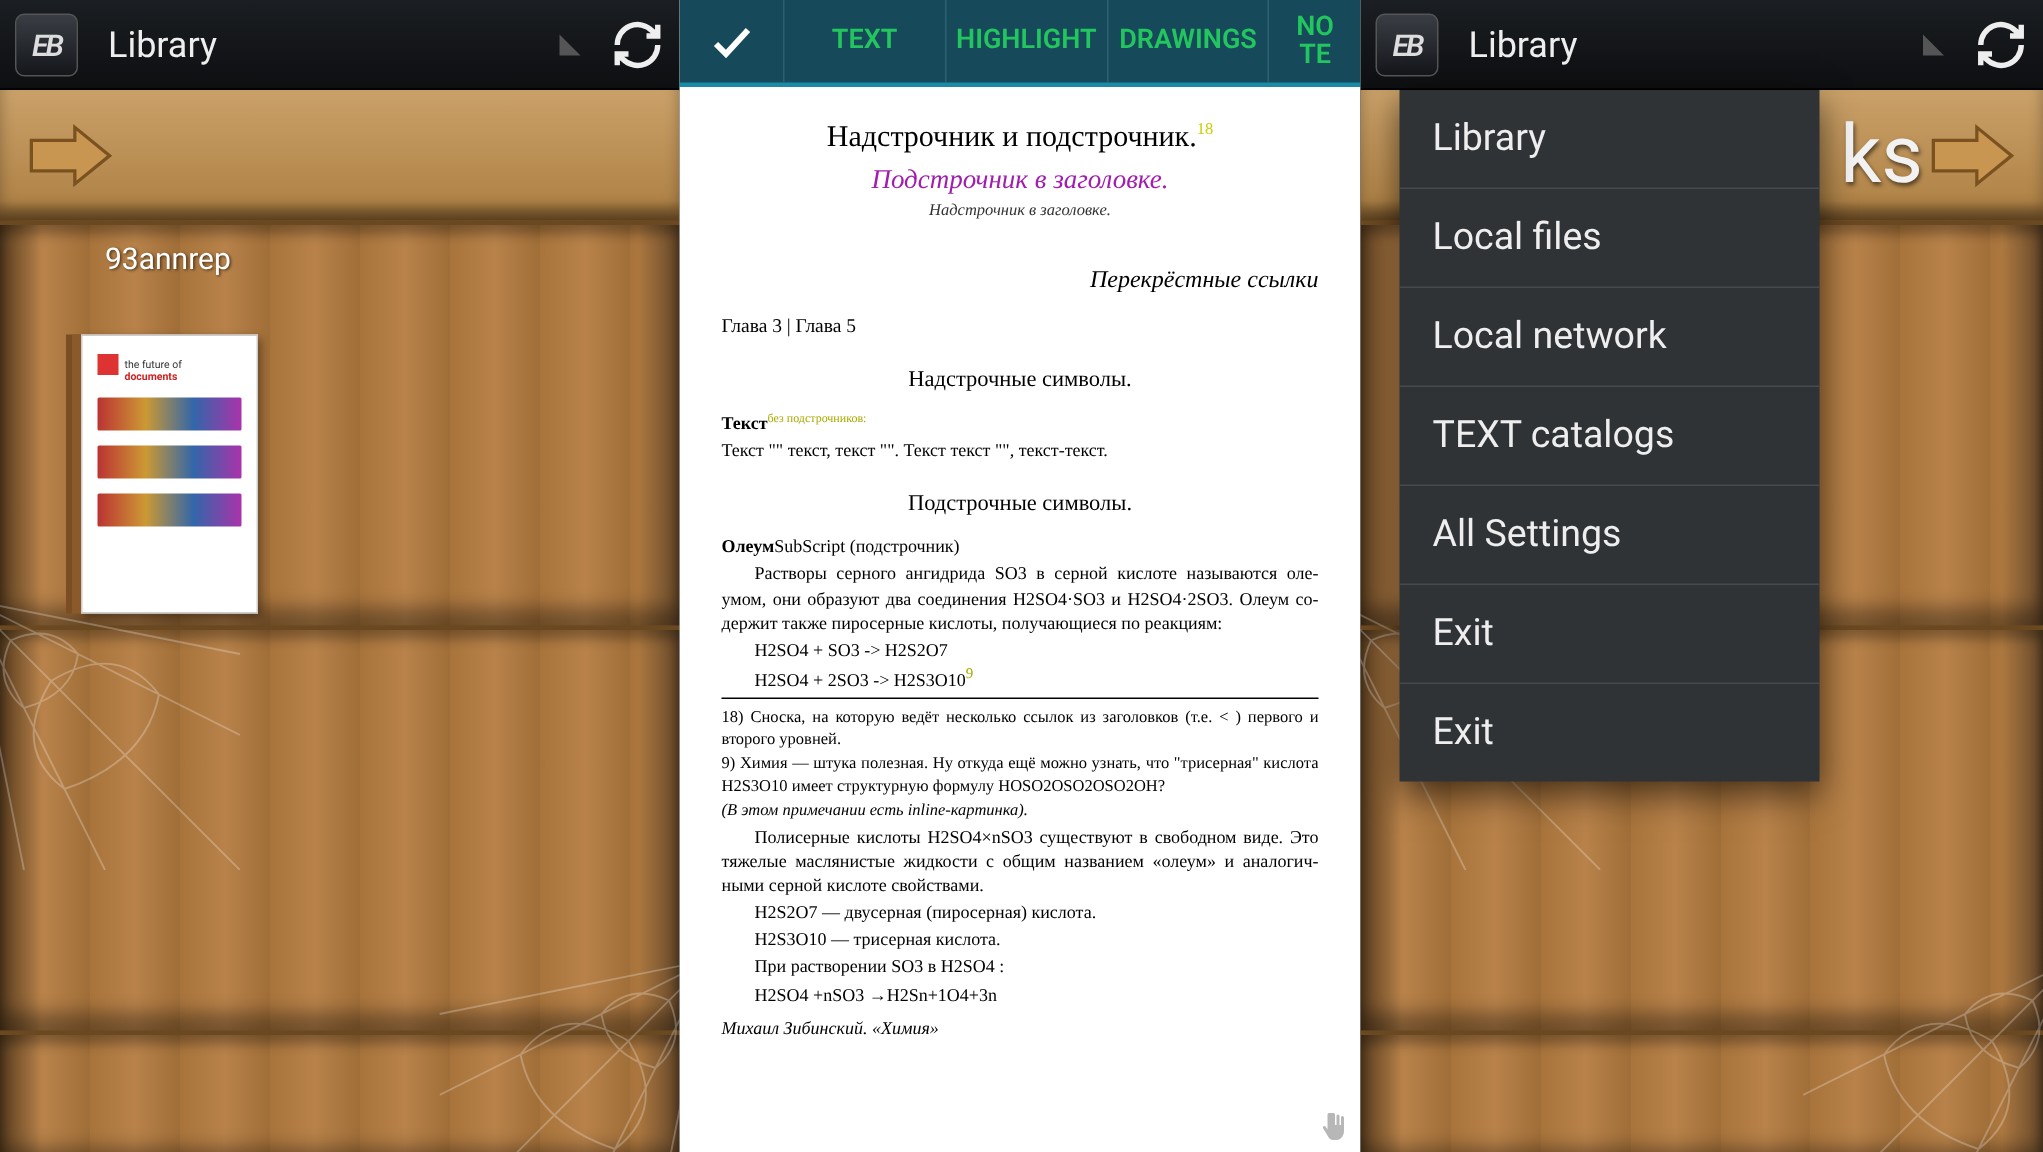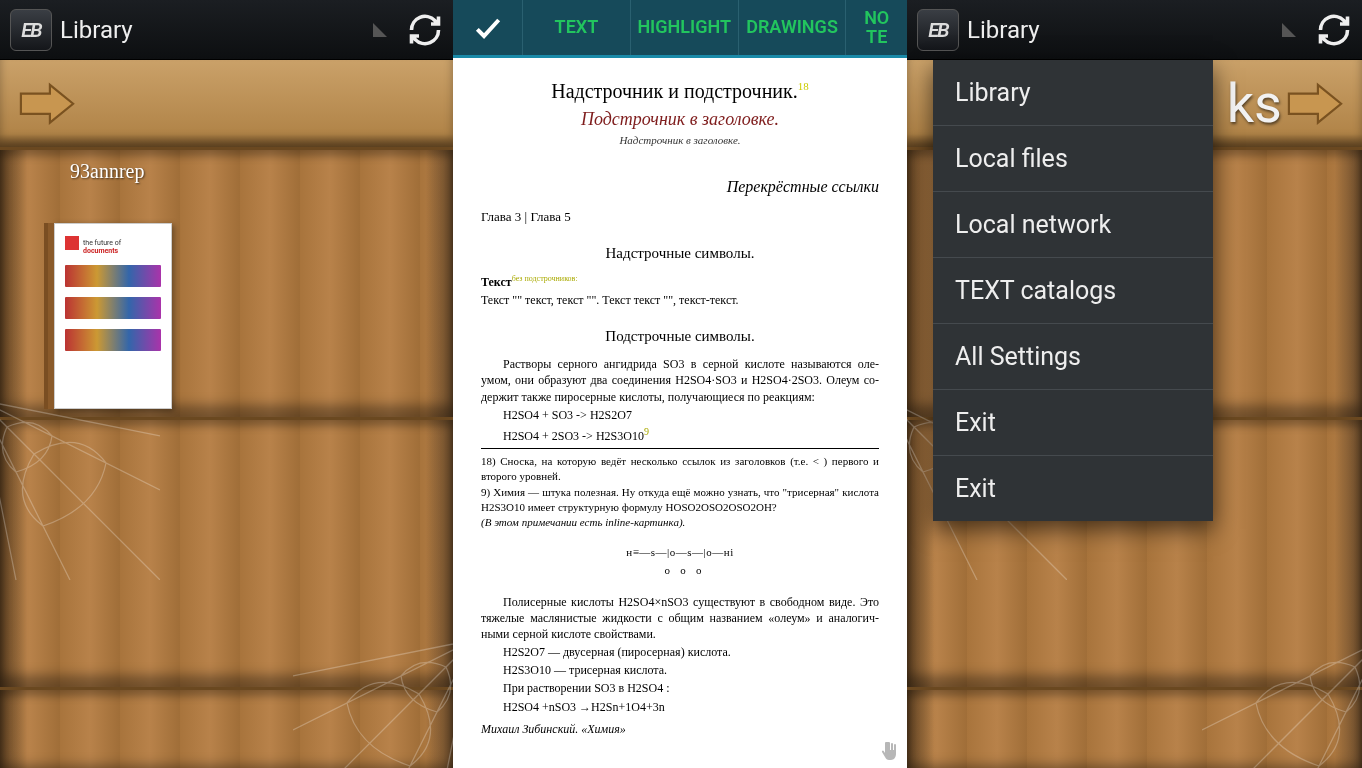--- a/index.html
+++ b/index.html
@@ -27,21 +27,21 @@
   display: flex;
   align-items: center;
   padding: 0 10px;
   border-bottom: 1px solid #000;
 }
 .app-logo {
   width: 42px; height: 42px;
   border-radius: 6px;
   background: linear-gradient(#3a3e44,#14161a);
   display: flex; align-items: center; justify-content: center;
-  margin-right: 8px;
+  margin-right: 20px;
   border: 1px solid #555;
   text-align: center;
 }
 .app-logo-text { color: #ddd; font-weight: 600; font-size: 20px; letter-spacing: -2px; font-style: italic;}
 .topbar-title { color: #eee; font-size: 24px; font-weight: 400; flex: 1; }
 .dropdown-tri {
   width: 0; height: 0;
   border-left: 14px solid transparent;
   border-bottom: 14px solid #555;
   margin-right: 20px;
@@ -86,21 +86,20 @@
   border-bottom: 3px solid #6a4820;
   box-shadow: inset 0 -12px 12px rgba(0,0,0,0.35), inset 0 6px 8px rgba(0,0,0,0.3);
   position: relative;
   background: linear-gradient(90deg, rgba(0,0,0,0.25) 0%, rgba(0,0,0,0) 6%, rgba(0,0,0,0) 94%, rgba(0,0,0,0.25) 100%);
 }
 .book-label {
   color: #fff;
   font-size: 20px;
   padding: 10px 0 0 70px;
   text-shadow: 1px 1px 2px rgba(0,0,0,0.6);
-  font-family: Liberation Serif, serif;
 }
 .book {
   position: absolute;
   left: 54px;
   bottom: 8px;
   width: 118px;
   height: 186px;
   background: #fff;
   border: 1px solid #ccc;
   box-shadow: -6px 0 0 #8a5a2a, -10px 0 0 #7a4e22, 2px 2px 6px rgba(0,0,0,0.4);
@@ -156,21 +155,21 @@
   padding: 18px 28px 8px;
   height: calc(100% - 58px);
   overflow: hidden;
   font-family: Georgia, 'Times New Roman', serif;
   color: #000;
   font-size: 13px;
   line-height: 1.35;
 }
 .doc-h1 { text-align: center; font-size: 20px; margin-top: 2px; }
 .doc-h1 sup { color:#cc0; font-size:11px; vertical-align: super;}
-.doc-h2 { text-align:center; font-style: italic; font-size: 18px; color:#7f1d1d; margin-top:2px; }
+.doc-h2 { text-align:center; font-style: italic; font-size: 18px; color:#a21caf; margin-top:2px; }
 .doc-h3 { text-align:center; font-size: 11px; font-style:italic; margin-top:2px; color:#333;}
 .doc-section { text-align: right; font-style: italic; font-size: 16px; margin: 28px 0 10px; }
 .doc-chap { font-size: 13px; margin-top: 6px; }
 .doc-subh { text-align:center; font-size: 15px; margin: 18px 0 10px; }
 .doc-para { font-size: 12px; margin: 2px 0; text-align: justify; }
 .doc-para sup { color:#aa0;font-family:Liberation Serif, serif; }
 .doc-indent { text-indent: 22px; }
 .doc-fn { font-size: 11px; margin-top:4px; border-top: 1px solid #000; padding-top:4px;}
 .doc-fn p { margin: 1px 0; text-align: justify;}
 .doc-formula { text-align:center; font-size:11px; margin: 14px 0; letter-spacing: 0.5px; line-height:1.6;}
@@ -269,30 +268,29 @@
   <div class="doc-page">
     <div class="doc-h1"><span>Надстрочник и подстрочник.</span><sup>18</sup></div>
     <div class="doc-h2">Подстрочник в заголовке.</div>
     <div class="doc-h3">Надстрочник в заголовке.</div>
     <div class="doc-section">Перекрёстные ссылки</div>
     <div class="doc-chap">Глава 3 | Глава 5</div>
     <div class="doc-subh">Надстрочные символы.</div>
     <div class="doc-para"><b>Текст</b><sup style="font-size:8px;">без подстрочников:</sup></div>
     <div class="doc-para">Текст "" текст, текст "". Текст текст "", текст-текст.</div>
     <div class="doc-subh">Подстрочные символы.</div>
+    <div class="doc-para"><b>Олеум</b><span>SubScript (подстрочник)</span></div>
     <div class="doc-para doc-indent">Растворы серного ангидрида SO3 в серной кислоте называются оле-умом, они образуют два соединения H2SO4·SO3 и H2SO4·2SO3. Олеум со-держит также пиросерные кислоты, получающиеся по реакциям:</div>
     <div class="doc-para doc-indent">H2SO4 + SO3 -&gt; H2S2O7</div>
     <div class="doc-para doc-indent"><span>H2SO4 + 2SO3 -&gt; H2S3O10</span><sup>9</sup></div>
     <div class="doc-fn">
       <p>18) Сноска, на которую ведёт несколько ссылок из заголовков (т.е. &lt;   ) первого и второго уровней.</p>
       <p>9) Химия — штука полезная. Ну откуда ещё можно узнать, что "трисерная" кислота H2S3O10 имеет структурную формулу HOSO2OSO2OSO2OH?</p>
       <p><i>(В этом примечании есть inline-картинка).</i></p>
     </div>
-    <div class="doc-formula" style="white-space:pre;">н≡—s—|o—s—|o—нi
-  o   o   o</div>
     <div class="doc-para doc-indent">Полисерные кислоты H2SO4×nSO3 существуют в свободном виде. Это тяжелые маслянистые жидкости с общим названием «олеум» и аналогич-ными серной кислоте свойствами.</div>
     <div class="doc-para doc-indent">H2S2O7 — двусерная (пиросерная) кислота.</div>
     <div class="doc-para doc-indent">H2S3O10 — трисерная кислота.</div>
     <div class="doc-para doc-indent">При растворении SO3 в H2SO4 :</div>
     <div class="doc-para doc-indent">H2SO4 +nSO3 →H2Sn+1O4+3n</div>
     <div class="doc-sig">Михаил Зибинский. «Химия»</div>
     <div class="hand-icon">
       <svg viewBox="0 0 24 24" fill="#888">
           <path d="M10 2a1 1 0 0 1 1 1v7h1V4a1 1 0 1 1 2 0v6h1V5a1 1 0 1 1 2 0v9c0 3-2 6-5 6h-2c-2 0-3-1-4-3l-3-5a1 1 0 0 1 1.7-1l1.3 2V3a1 1 0 0 1 1-1z"></path>
         </svg>

